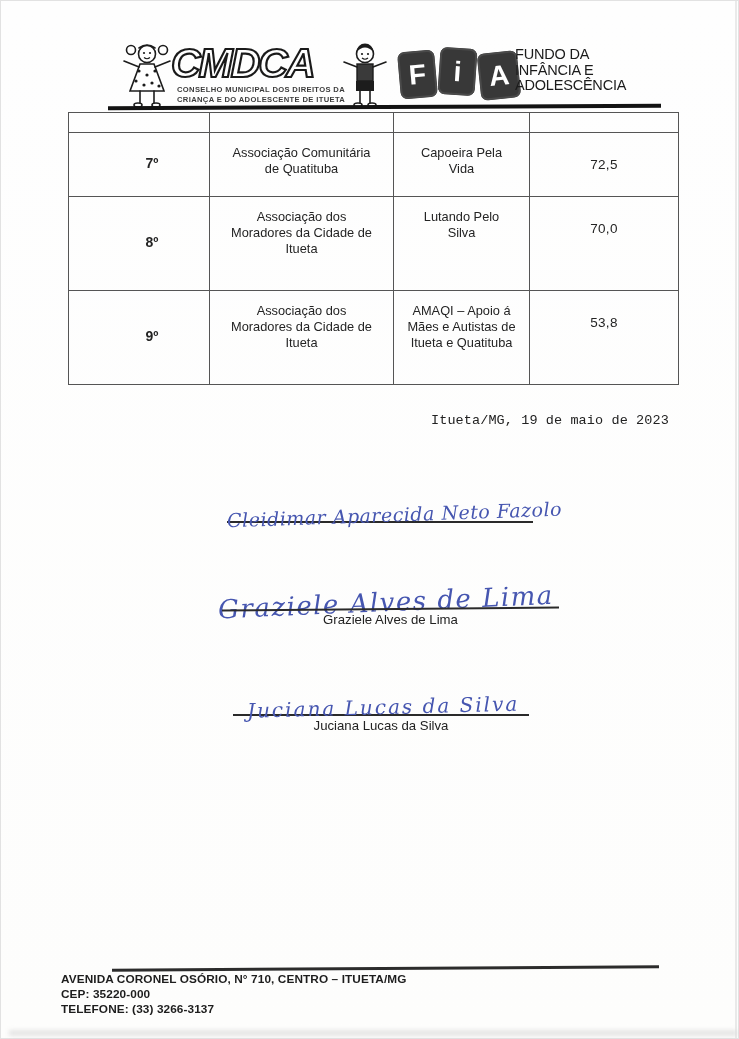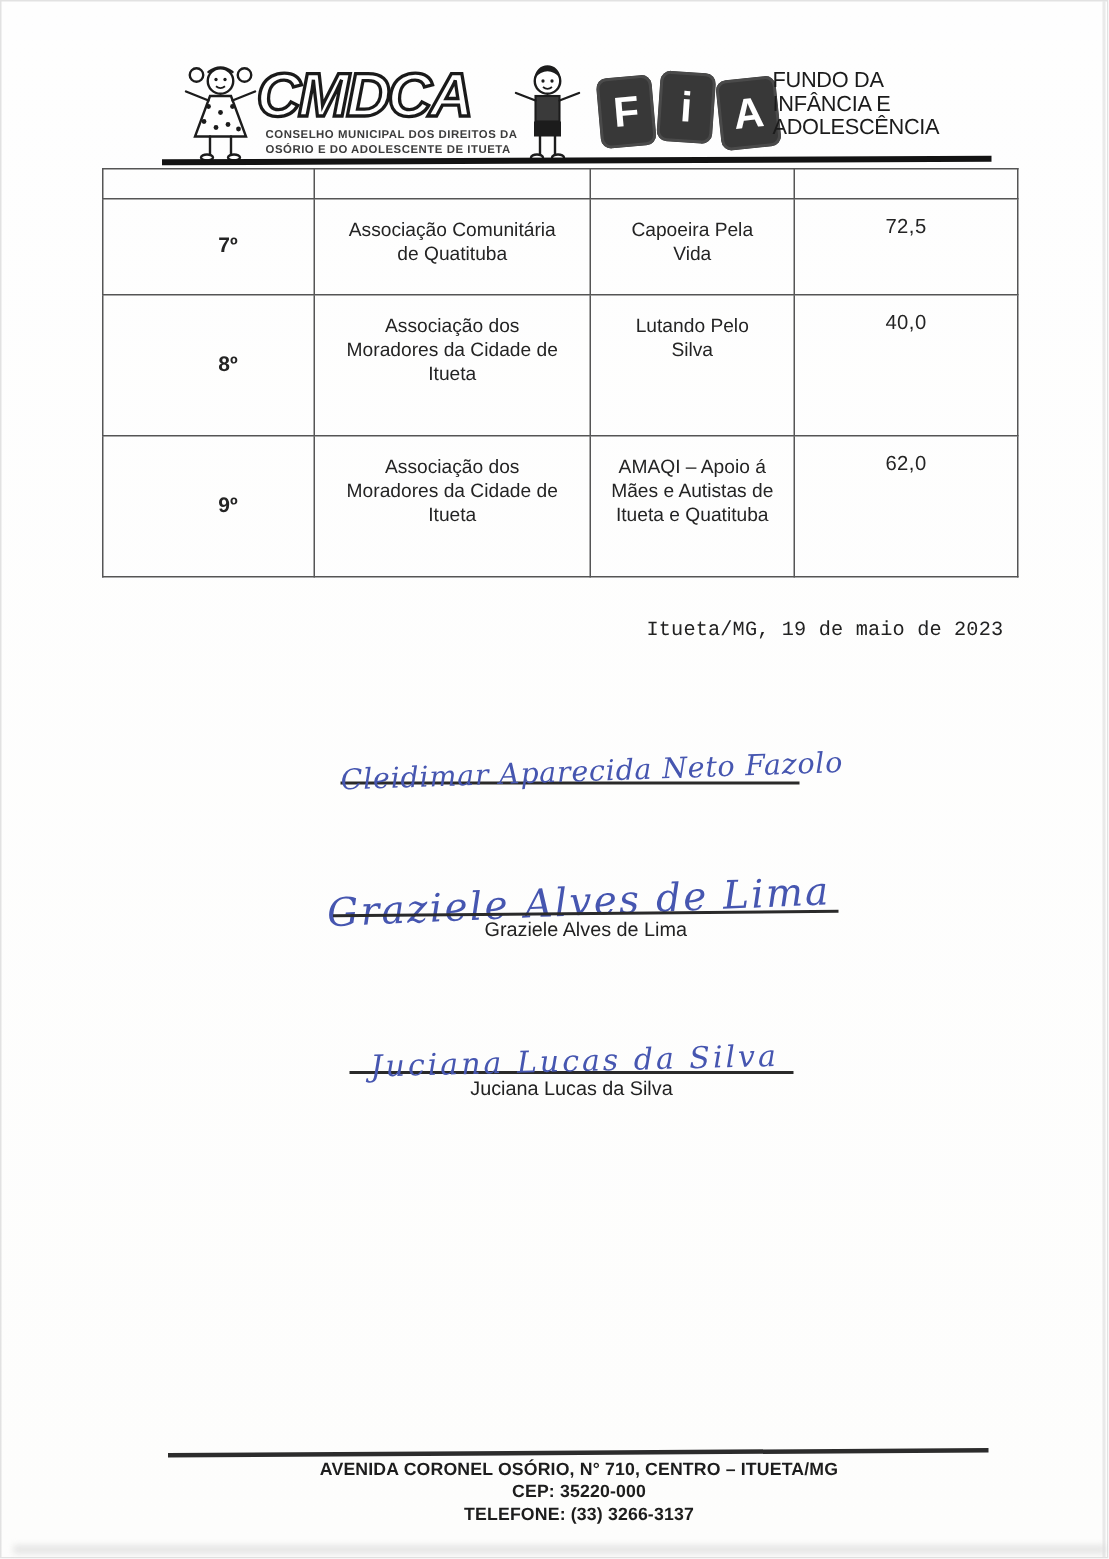--- a/index.html
+++ b/index.html
@@ -62,21 +62,21 @@
   }
   .rank-table td {
     border: 1px solid #555555;
     font-size: 12.8px; line-height: 16px;
     text-align: center; color: #242424;
     vertical-align: top; padding: 12px 6px 4px 6px;
     white-space: pre-line;
   }
   .rank-table tr.spacer td { height: 20px; padding: 0; }
   .rank-table td.rank { vertical-align: middle; font-weight: bold; padding-top: 0; font-size: 14px; padding-left: 32px; }
-  .rank-table td.score { padding-top: 10px; font-size: 13.5px; letter-spacing: .3px; }
+  .rank-table td.score { padding-top: 24px; font-size: 13.5px; letter-spacing: .3px; }
   .rank-table tr.r7 { height: 64px; }
   .rank-table tr.r8 { height: 94px; }
   .rank-table tr.r9 { height: 94px; }
 
   
   .date-line {
     position: absolute; left: 430px; top: 412px;
     font-size: 13.5px; color: #222222; letter-spacing: .1px; font-family: Liberation Mono, monospace;
   }
 
@@ -96,21 +96,21 @@
   .sig2 .sig-line { transform: rotate(-0.5deg); }
   .sig-name { font-size: 13.2px; color: #222222; margin-top: 2px; }
 
   
   .footer-rule {
     position: absolute; left: 111px; top: 966px; width: 547px; height: 2.5px;
     background: #2c2c2c; transform: rotate(-0.35deg);
   }
   .footer-text {
     position: absolute; left: 60px; top: 971px; width: 650px;
-    text-align: center; font-weight: bold; font-size: 11.8px;
+    text-align: left; font-weight: bold; font-size: 11.8px;
     line-height: 15px; color: #1d1d1d; letter-spacing: .1px;
     white-space: pre-line;
   }
 
   svg text { font-family: "Liberation Sans", sans-serif; }
 </style>
 </head>
 <body>
 
 <div class="page">
@@ -143,21 +143,21 @@
           <circle cx="40" cy="45" r="1.6"></circle>
       </g>
       <path d="M25 16.5 q3 2.5 6 0" stroke="#1c1c1c" stroke-width="1.2" fill="none"></path>
     </svg>
 
     <svg class="cmdca-wordmark" width="232" height="46" viewBox="0 0 232 46">
       <text x="2" y="36" font-size="41" font-weight="bold" font-style="italic" fill="#ffffff" stroke="#1a1a1a" stroke-width="2.2" letter-spacing="-2">CMDCA</text>
     </svg>
 
     <div class="cmdca-subtitle">CONSELHO MUNICIPAL DOS DIREITOS DA
-OSÓRIO E DO ADOLESCENTE DE ITUETA</div>
+CRIANÇA E DO ADOLESCENTE DE ITUETA</div>
 
     <svg class="hdr-figure boy" width="48" height="66" viewBox="0 0 48 66">
       <g stroke="#1c1c1c" stroke-width="1.6" fill="#ffffff" stroke-linecap="round">
         <circle cx="24" cy="11" r="8.5"></circle>
       </g>
       <path d="M15.5 9 a8.5 8.5 0 0 1 17 0 q-4 -4.5 -8.5 -4.5 q-4.5 0 -8.5 4.5" fill="#1c1c1c"></path>
       <g fill="#1c1c1c">
         <circle cx="21" cy="11" r="1.1"></circle>
           <circle cx="27" cy="11" r="1.1"></circle>
       </g>
@@ -215,31 +215,31 @@
 Vida</td>
       <td class="score">72,5</td>
     </tr>
     <tr class="r8">
       <td class="rank">8º</td>
       <td>Associação dos
 Moradores da Cidade de
 Itueta</td>
       <td>Lutando Pelo
 Silva</td>
-      <td class="score">40,0</td>
+      <td class="score">70,0</td>
     </tr>
     <tr class="r9">
       <td class="rank">9º</td>
       <td>Associação dos
 Moradores da Cidade de
 Itueta</td>
       <td>AMAQI – Apoio á
 Mães e Autistas de
 Itueta e Quatituba</td>
-      <td class="score">62,0</td>
+      <td class="score">53,8</td>
     </tr>
   </tbody>
     </table>
 
   <div class="date-line">Itueta/MG, 19 de maio de 2023</div>
 
   <div class="signature sig1">
     <div class="handwriting">Cleidimar Aparecida Neto Fazolo</div>
     <div class="sig-line"></div>
   </div>

